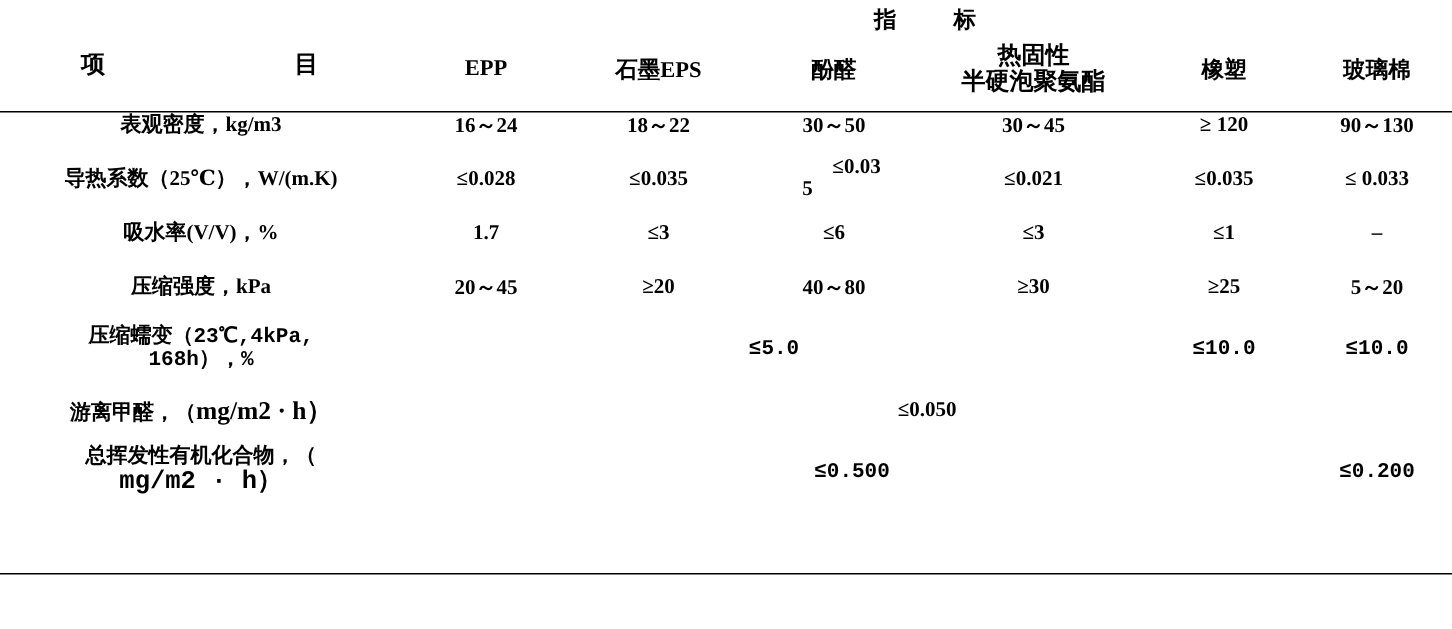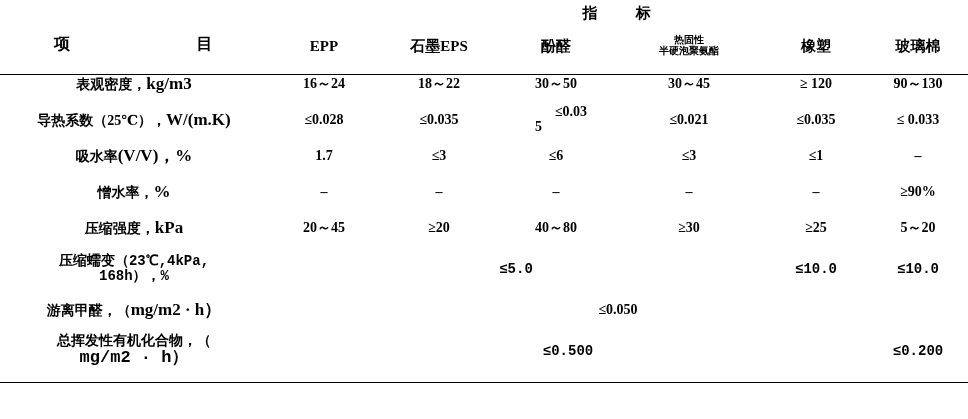--- a/index.html
+++ b/index.html
@@ -53,21 +53,21 @@
   }
   .item-head-inner {
     display: inline-block;
     width: 160px;
     text-align: justify;
   }
   .item-head-inner span.a { float: left; }
   .item-head-inner span.b { float: right; }
   .hdr-two {
     line-height: 1.08;
-    font-size: 10px;
+    font-size: 16px;
     font-weight: bold;
   }
   .hdr-two .l1 { display: block; }
   .hdr-two .l2 { display: block; }
 
   .rule-top {
     position: absolute;
     left: 0;
     top: 74px;
     width: 968px;
@@ -103,21 +103,21 @@
   }
   .sub {
     font-size: 17px;
     font-weight: bold;
   }
   .tight {
     line-height: 1.1;
     display: block;
   }
   .small-unit {
-    font-size: 17px;
+    font-size: 14px;
     margin-top: 14px;
   }
   .val-wrap {
     line-height: 1.05;
     display: inline-block;
   }
   .val-wrap .w1 { display: block; margin-left: 30px; }
   .val-wrap .w2 { display: block; text-align: left; padding-left: 10px;}
   tr.tall td { height: 46px; font-family: Liberation Mono, monospace; }
 </style>
@@ -200,31 +200,20 @@
         <span>吸水率</span><span class="small-unit">(V/V)，%</span>
       </td>
       <td class="val">1.7</td>
       <td class="val">≤3</td>
       <td class="val">≤6</td>
       <td class="val">≤3</td>
       <td class="val">≤1</td>
       <td class="val">–</td>
     </tr>
 
-    <tr class="data">
-      <td class="label">
-        <span>憎水率，</span><span class="small-unit">%</span>
-      </td>
-      <td class="val">–</td>
-      <td class="val">–</td>
-      <td class="val">–</td>
-      <td class="val">–</td>
-      <td class="val">–</td>
-      <td class="val">≥90%</td>
-    </tr>
 
     <tr class="data">
       <td class="label">
         <span>压缩强度，</span><span class="small-unit">kPa</span>
       </td>
       <td class="val">20～45</td>
       <td class="val">≥20</td>
       <td class="val">40～80</td>
       <td class="val">≥30</td>
       <td class="val">≥25</td>

